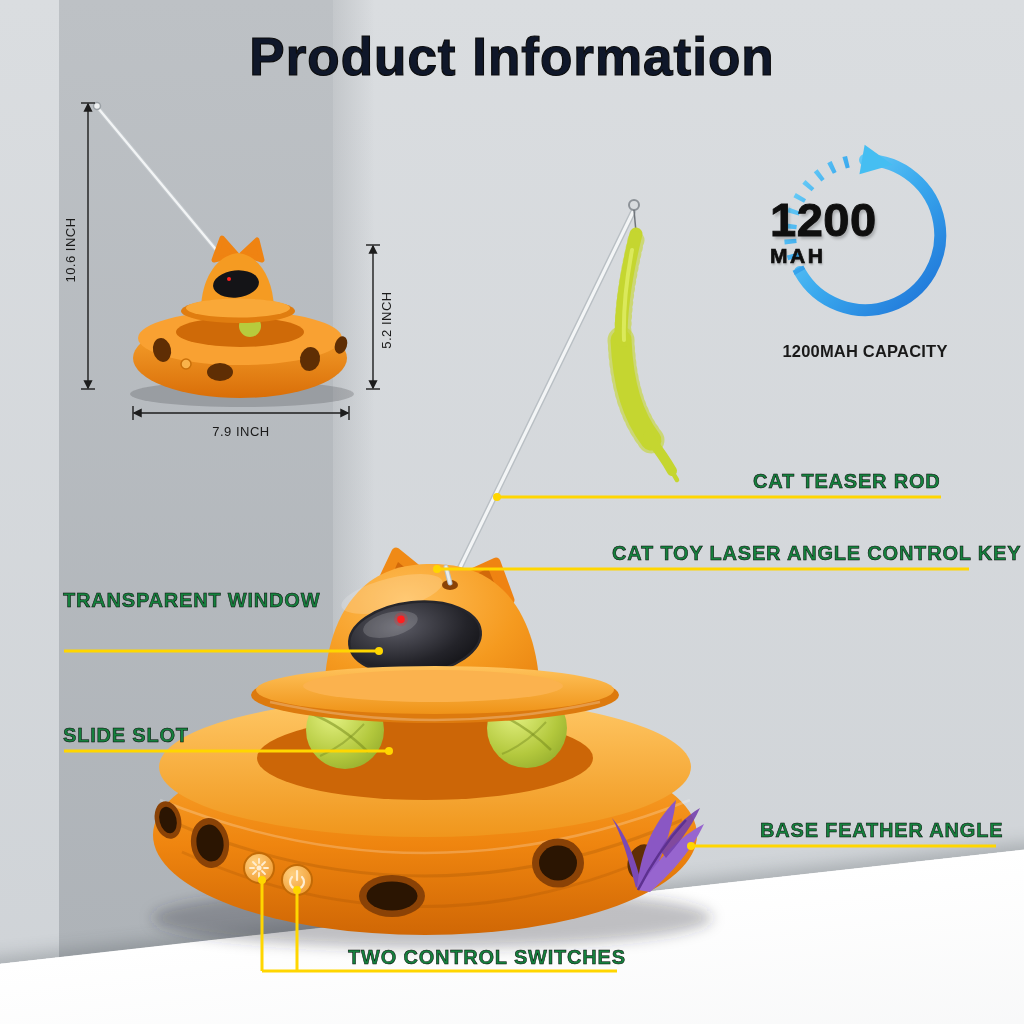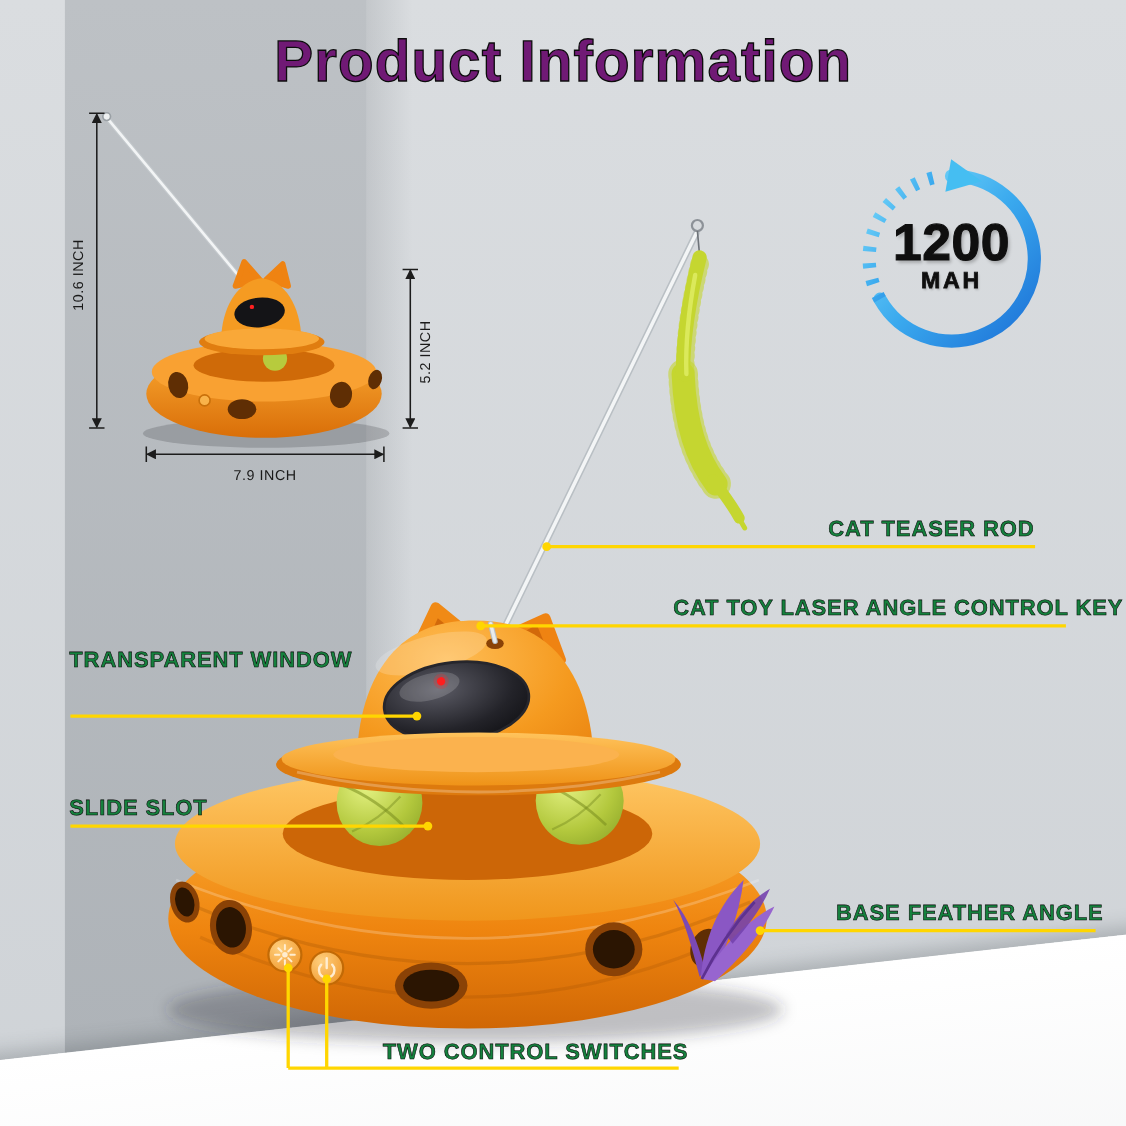--- a/index.html
+++ b/index.html
@@ -11,26 +11,26 @@
   }
   .wall-panel{position:absolute;left:59px;top:0;width:274px;height:100%;z-index:1;
     background:linear-gradient(180deg,#bdc1c5 0%,#adb2b7 100%);}
   .wall-shade{position:absolute;left:333px;top:0;width:42px;height:100%;z-index:1;
     background:linear-gradient(90deg,rgba(80,86,92,.16),rgba(80,86,92,0));}
   .table{position:absolute;left:-30px;top:967px;width:1300px;height:340px;z-index:2;
     background:linear-gradient(180deg,#ffffff 0%,#f1f2f3 100%);
     transform:rotate(-6.36deg);transform-origin:0 0;
     box-shadow:0 -7px 16px rgba(60,66,72,.25);}
   .title{position:absolute;top:26px;left:0;width:100%;z-index:5;text-align:center;
-    font-size:53px;font-weight:900;color:#701a75;letter-spacing:1px;
+    font-size:53px;font-weight:900;color:#0f172a;letter-spacing:1px;
     -webkit-text-stroke:1.2px #0c0c0c;}
   .callout{position:absolute;z-index:5;font-size:20px;font-weight:800;color:#15803d;
     letter-spacing:.8px;white-space:nowrap;-webkit-text-stroke:.5px #060606;}
   .battery-text{position:absolute;left:770px;top:196px;width:190px;z-index:5;
-    text-align:center;color:#0f0f0f;}
+    color:#0f0f0f;}
   .battery-value{font-size:47px;font-weight:900;letter-spacing:.5px;line-height:1;
     text-shadow:2px 3px 3px rgba(0,0,0,.22);-webkit-text-stroke:1px #0f0f0f;}
   .battery-unit{font-size:21px;font-weight:900;letter-spacing:2.5px;line-height:1.25;
     text-shadow:1px 2px 2px rgba(0,0,0,.2);-webkit-text-stroke:.7px #0f0f0f;}
   .battery-caption{position:absolute;left:735px;top:341px;width:260px;z-index:5;
     text-align:center;font-size:16.5px;font-weight:700;color:#191919;line-height:1.32;letter-spacing:.2px;}
   svg.layer{position:absolute;z-index:3}
   svg.overlay{position:absolute;z-index:4}
 </style>
 </head>
@@ -102,20 +102,21 @@
     </defs>
     <path d="M95,20 A75,75 0 1 1 30,132" fill="none" stroke="url(#ggB)" stroke-width="12" stroke-linecap="round"></path>
     <path d="M30,132 A75,75 0 0 1 82,21" fill="none" stroke="url(#ggB)" stroke-width="12" stroke-dasharray="4.5 10.5"></path>
     <path d="M92,5 L92,35 L123,20 Z" fill="#45bef2" transform="rotate(10 95 20)"></path>
   </svg>
   <div class="battery-text">
     <div class="battery-value">1200</div>
     <div class="battery-unit">MAH</div>
   </div>
   <div class="battery-caption">
+    <div>1200MAH CAPACITY</div>
   </div>
 
   <svg class="layer" style="left:120px;top:190px" width="620" height="770" viewBox="0 0 620 770">
     <defs>
       <linearGradient id="pgBase" x1="0" y1="0" x2="0" y2="1">
         <stop offset="0" stop-color="#fbab34"></stop>
           <stop offset=".55" stop-color="#ef850f"></stop>
           <stop offset="1" stop-color="#d06705"></stop>
       </linearGradient>
       <linearGradient id="pgBaseTop" x1="0" y1="0" x2="0" y2="1">

